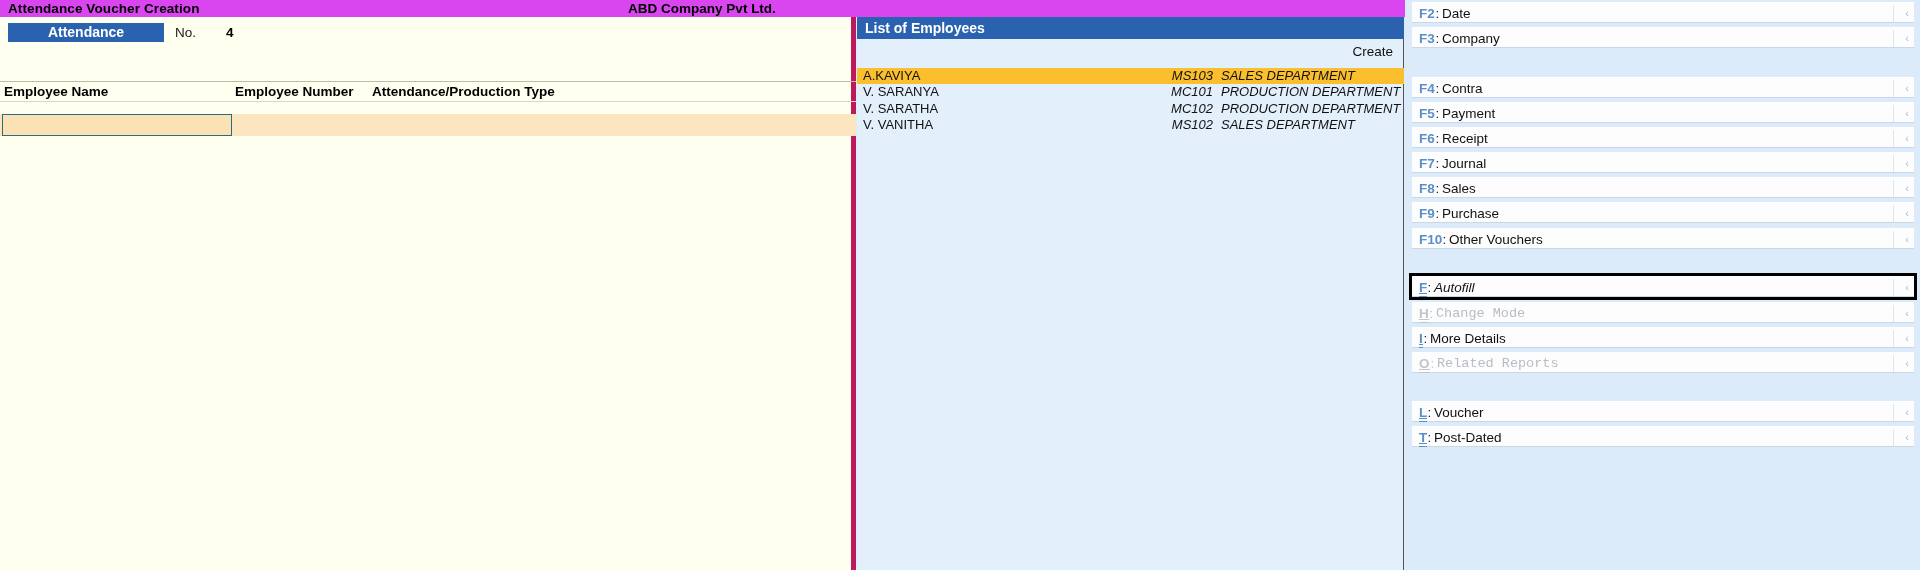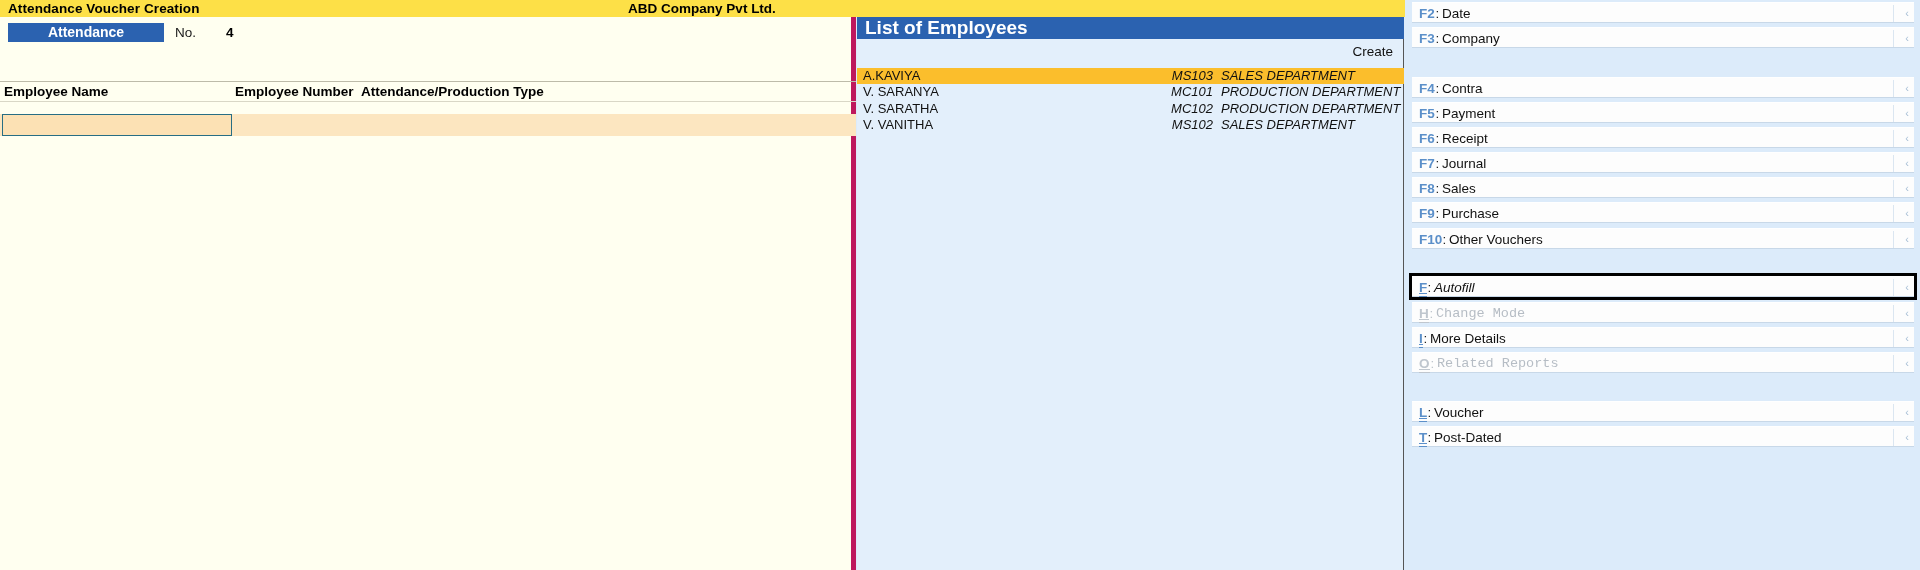--- a/index.html
+++ b/index.html
@@ -7,21 +7,21 @@
     width: 1920px; height: 570px;
     font-family: "Liberation Sans", sans-serif;
     background: #DCEBFA;
     overflow: hidden;
   }
   #app { position: relative; width: 1920px; height: 570px; }
 
   
   .titlebar {
     position: absolute; left: 0; top: 0; width: 1756px; height: 17px;
-    background: #fde047;
+    background: #d946ef;
   }
   .titlebar-title {
     position: absolute; left: 8px; top: 0px;
     font-size: 13.5px; font-weight: bold; color: #000; line-height: 17px;
     letter-spacing: .1px;
   }
   .titlebar-company {
     position: absolute; left: 0; top: 0px; width: 1404px;
     text-align: center;
     font-size: 13.5px; font-weight: bold; color: #000; line-height: 17px;
@@ -59,21 +59,21 @@
   .hdr-rule-bot {
     position: absolute; left: 0; top: 84px; width: 856px; height: 1px;
     background: #D9D7C6;
   }
   .col-hdr {
     position: absolute; top: 65px; height: 19px;
     font-size: 13.5px; font-weight: bold; color: #000; line-height: 19px;
   }
   .col-hdr.c1 { left: 4px; }
   .col-hdr.c2 { left: 235px; }
-  .col-hdr.c3 { left: 361px; }
+  .col-hdr.c3 { left: 372px; }
 
   .entry-row {
     position: absolute; left: 0; top: 97px; width: 856px; height: 22px;
     background: #FCE6C0;
   }
   .entry-input {
     position: absolute; left: 2px; top: 97px; width: 230px; height: 22px;
     background: #FCE1B4; border: 1.5px solid #276E84;
   }
 
@@ -82,21 +82,21 @@
     position: absolute; left: 857px; top: 17px; width: 547px; height: 553px;
     background: #E3EFFB;
     border-right: 1px solid #555;
   }
   .emp-header {
     position: absolute; left: 0; top: 0; width: 547px; height: 22px;
     background: #2B62B0;
   }
   .emp-header-title {
     position: absolute; left: 8px; top: 0; height: 22px;
-    font-size: 19px; font-weight: bold; color: #FFFFFF; line-height: 22px;
+    font-size: 14px; font-weight: bold; color: #FFFFFF; line-height: 22px;
   }
   .emp-create {
     position: absolute; right: 10px; top: 24px; height: 22px;
     font-size: 13.5px; color: #111; line-height: 22px; cursor: pointer;
   }
   .emp-rows {
     position: absolute; left: 0; top: 51px; width: 547px;
   }
   .emp-row {
     position: relative; width: 547px; height: 16.3px;

